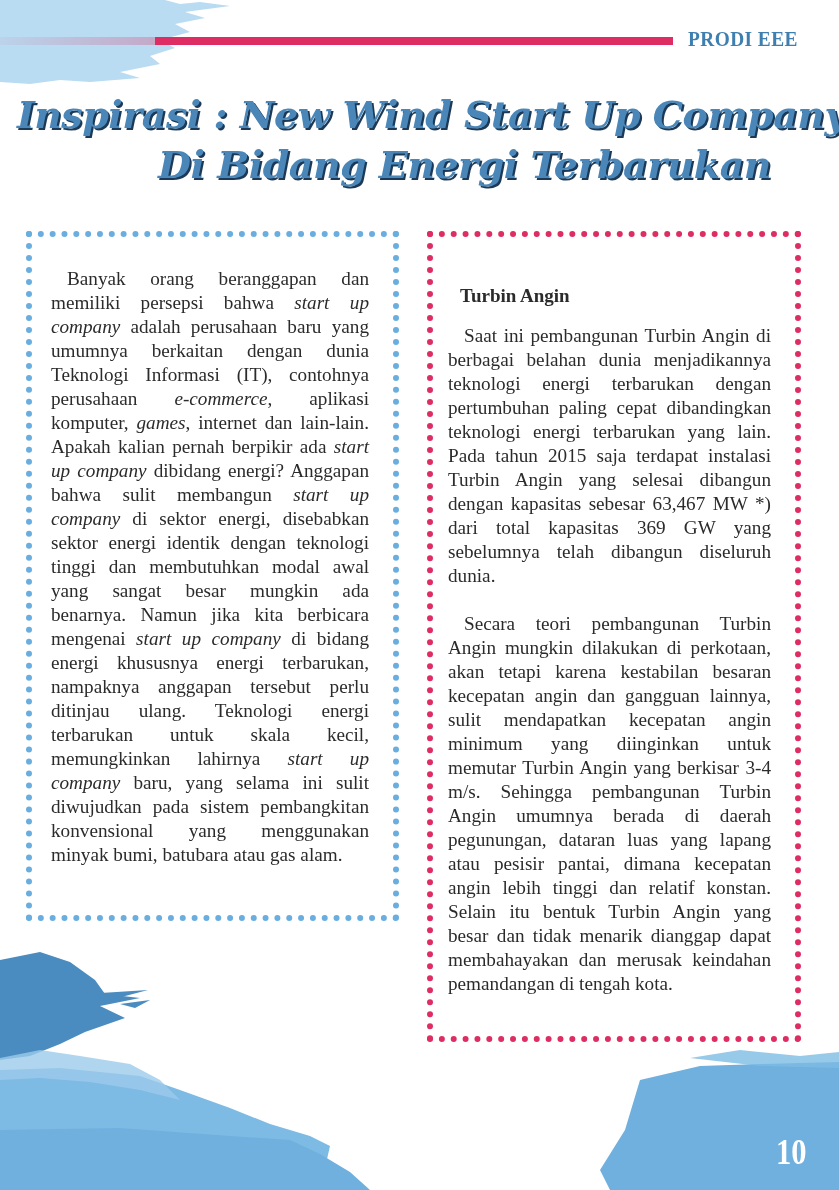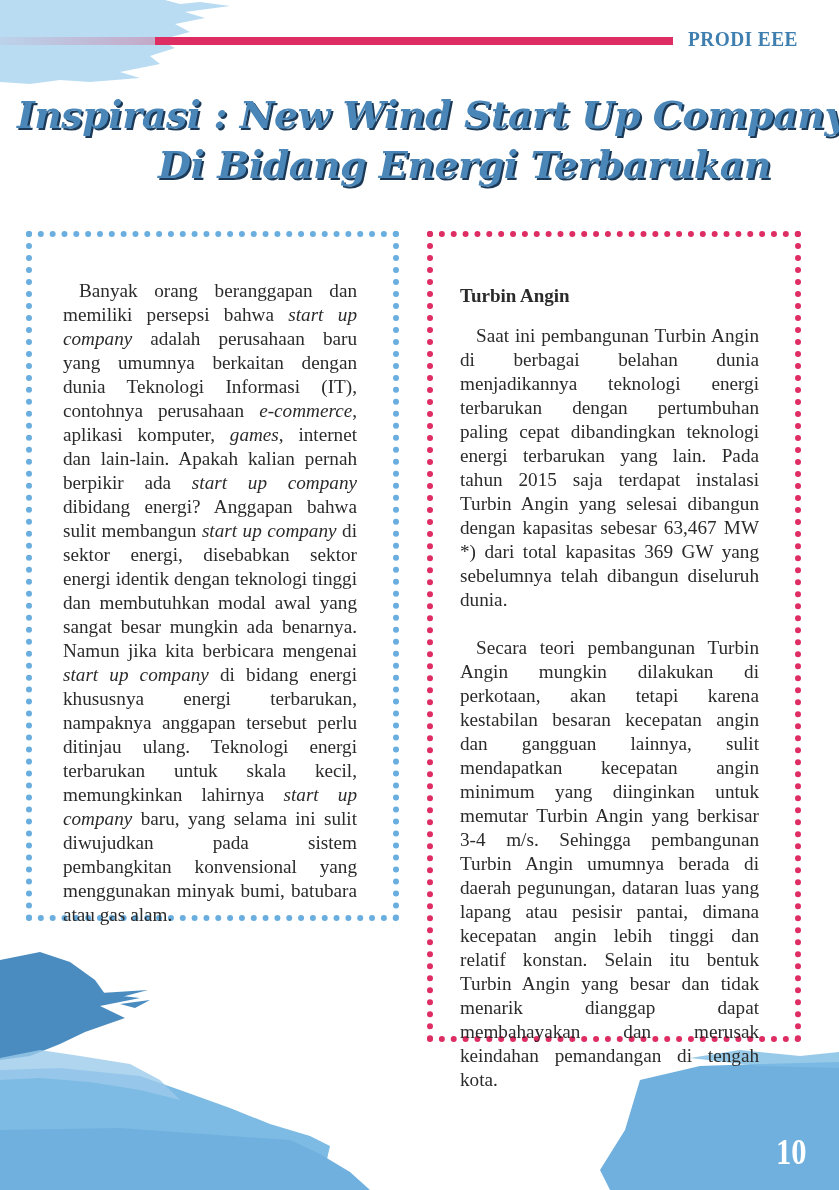--- a/index.html
+++ b/index.html
@@ -41,21 +41,21 @@
   .box-right {
     left: 427px; top: 231px; width: 374px; height: 811px;
     border: 6px dotted #de2d63;
   }
   .txt {
     position: absolute; color: #2b2b2b; font-size: 19.2px; line-height: 24px;
     text-align: justify; text-align-last: left;
   }
   .txt-left { left: 47px; top: 263px; width: 326px; }
   .txt-right { left: 444px; top: 268px; width: 331px; }
-  .para { margin: 16px; text-indent: 16px; }
+  .para { margin: 4px; text-indent: 16px; }
   .para + .para { margin-top: 24px; }
   .subhead { font-weight: bold; font-size: 19px; margin: 16px; }
   .page-num {
     position: absolute; left: 776px; top: 1131px;
     font-family: "Liberation Serif", serif; font-weight: bold;
     font-size: 36px; color: #ffffff;
     transform: scaleX(0.85); transform-origin: left center;
   }
 </style>
 </head>

